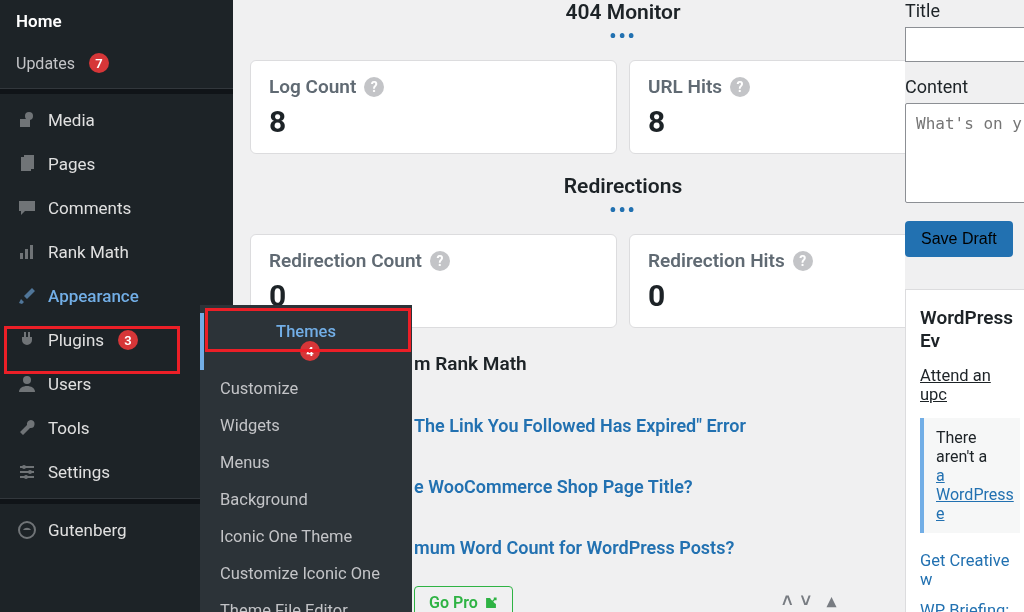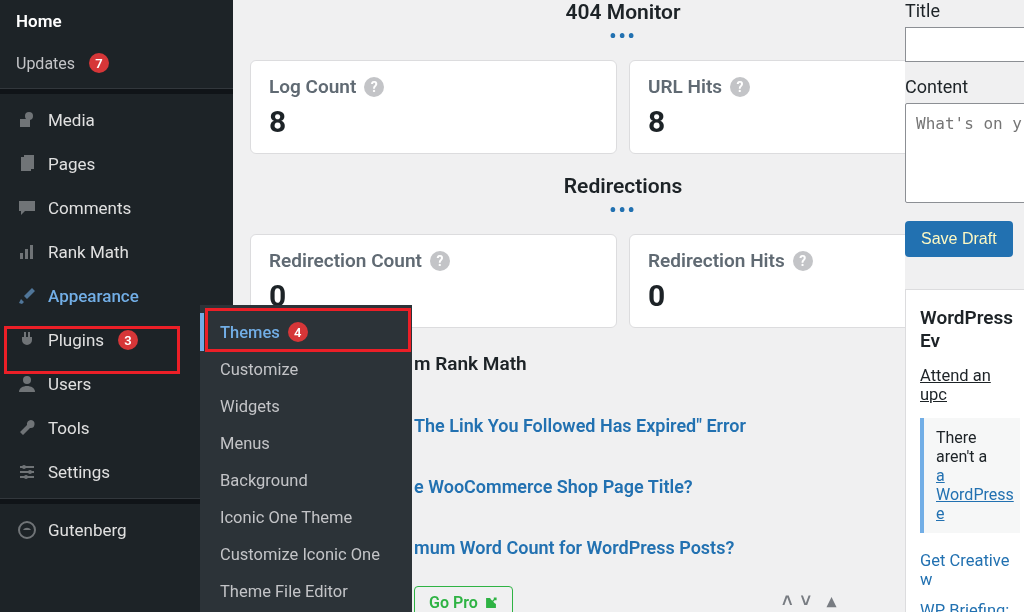--- a/index.html
+++ b/index.html
@@ -14,21 +14,21 @@
 .sidebar .icon svg { width: 20px; height: 20px; fill: #a7aaad; }
 .sidebar-item.active .icon svg { fill: #72aee6; }
 .badge { background: #d63638; color: #fff; border-radius: 10px; min-width: 20px; height: 20px; font-size: 13px; display: inline-flex; align-items: center; justify-content: center; padding: 0 6px; margin-left: 4px; font-weight: 600; }
 
 .sep { height: 6px; background: #101418; margin: 4px 0; border-top: 1px solid #32373c; }
 
 .redbox { position: absolute; border: 3px solid #ec1f27; pointer-events: none; }
 
 .submenu { position: absolute; left: 200px; top: 305px; width: 212px; background: #2c3338; color: #c3c4c7; padding: 8px 0; }
 .submenu-item { padding: 9px 20px; font-size: 16.5px; cursor: pointer; display: flex; align-items: center; }
-.submenu-item.current { border-left: 4px solid #72aee6; padding-left: 16px; color: #72aee6; font-weight: 500; }
+.submenu-item.current { border-left: 4px solid #72aee6; padding-left: 16px; color: #72aee6; font-weight: 500; flex-direction: column; }
 
 .main { position: absolute; left: 200px; top: 0; right: 0; height: 612px; padding: 0 28px; }
 
 .section-title { font-size: 21px; font-weight: 600; margin-top: 0; margin-bottom: 12px; display: flex; justify-content: space-between; align-items: center; flex-direction: column; }
 .more-dots { color: #2271b1; font-size: 20px; letter-spacing: 2px; cursor: pointer; font-weight: 700; }
 
 .stat-row { display: flex; gap: 12px; margin-bottom: 20px; }
 .stat-card { flex: 1; border: 1px solid #dcdcde; border-radius: 6px; padding: 14px 18px; background: #fff; }
 .stat-label { font-size: 19px; font-weight: 600; color: #606a73; display: flex; align-items: center; gap: 8px; }
 .stat-value { font-size: 30px; font-weight: 700; margin-top: 6px; color: #1d2327; }
@@ -37,21 +37,21 @@
 .rank-links { margin-left: 186px; margin-top: 24px; }
 .rank-title { font-size: 19px; font-weight: 600; margin-bottom: 18px; }
 .rank-link { color: #2271b1; font-size: 18px; font-weight: 600; margin-bottom: 14px; cursor: pointer; margin-top: 40px; }
 .gopro-btn { display: inline-flex; align-items: center; gap: 6px; border: 1px solid #2fb344; color: #2fb344; padding: 6px 14px; border-radius: 4px; font-weight: 600; margin-top: 14px; cursor: pointer; font-size: 16px; justify-content: center; }
 
 .rightcol { position: absolute; left: 905px; top: 0; width: 130px; height: 612px; background: #f0f0f1; }
 .rc-field { margin-bottom: 14px; }
 .rc-label { font-size: 18px; color: #1d2327; margin-bottom: 6px; }
 .rc-input { width: 100%; border: 1px solid #8c8f94; padding: 8px; font-size: 15px; background: #fff; }
 .rc-textarea { width: 100%; border: 1px solid #8c8f94; padding: 10px; font-size: 16px; color: #787c82; height: 100px; background: #fff; border-radius: 2px; }
-.btn-primary { background: #2271b1; color: #fef9c3; border: none; padding: 9px 16px; font-size: 16px; border-radius: 4px; cursor: pointer; font-weight: 500; }
+.btn-primary { background: #2271b1; color: #000000; border: none; padding: 9px 16px; font-size: 16px; border-radius: 4px; cursor: pointer; font-weight: 500; }
 .rc-card { background: #fff; border: 1px solid #dcdcde; margin-top: 32px; padding: 16px 14px 16px 14px; }
 .rc-card-title { font-size: 19px; font-weight: 600; margin-bottom: 14px; }
 .rc-notice { border-left: 4px solid #72aee6; background: #f6f7f7; padding: 10px 12px; font-size: 16px; margin-bottom: 18px; }
 .rc-notice a { color: #2271b1; text-decoration: underline; }
 .rc-link { color: #2271b1; font-size: 16.5px; margin-bottom: 12px; cursor: pointer; }
 
 .chev-row { position: absolute; left: 782px; top: 590px; display: flex; gap: 8px; color: #787c82; font-size: 18px; font-weight: 700; }
 </style>
 </head>
 <body>

